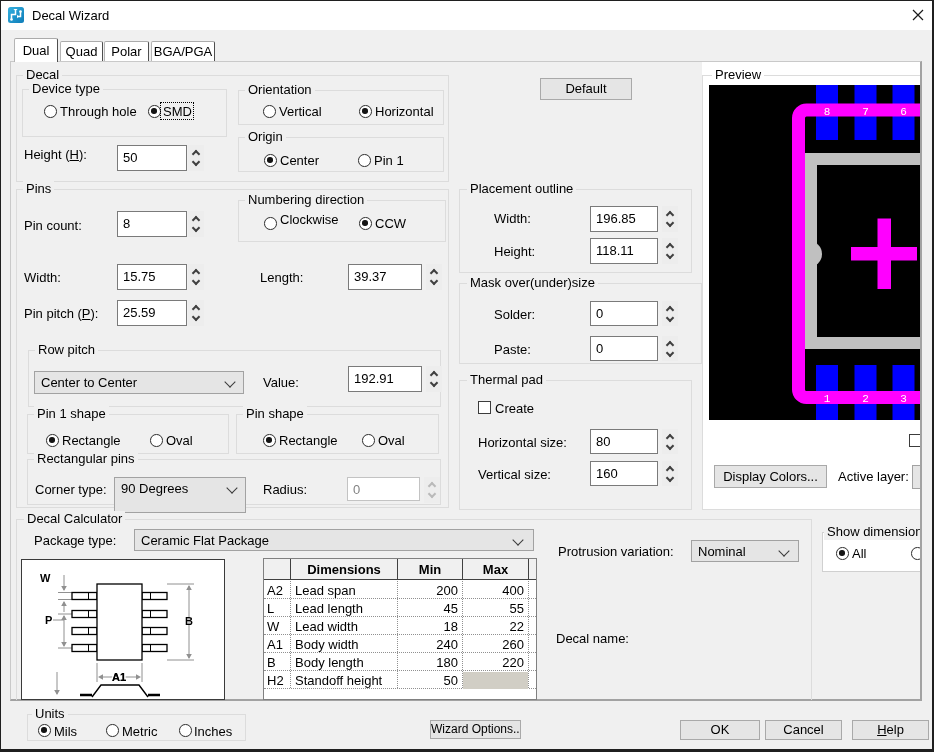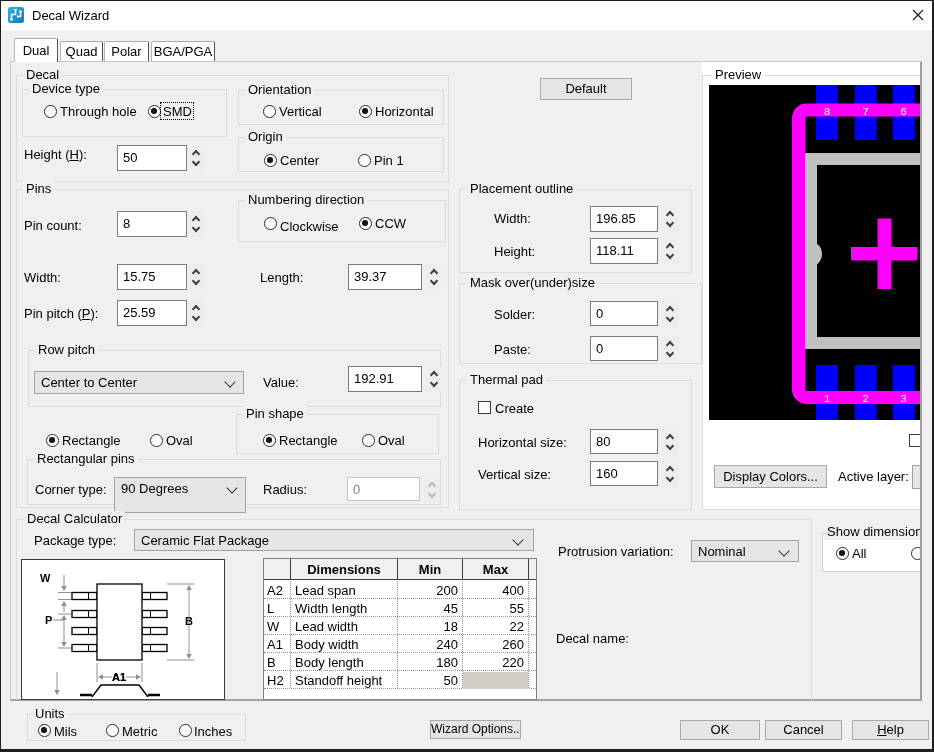--- a/index.html
+++ b/index.html
@@ -98,21 +98,21 @@
         <i class="chev dn"></i>
       </div>
 
 <div class="gb" style="left:5px;top:127px;width:433px;height:319px">
         <span class="gl" style="left:6px">Pins</span>
       </div>
 <div class="gb" style="left:227px;top:138px;width:208px;height:42px">
         <span class="gl" style="left:6px">Numbering direction</span>
       </div>
 <div class="radio" style="left:253px;top:155px"></div>
-      <div class="lab" style="left:269px;top:157px">Clockwise</div>
+      <div class="lab" style="left:269px;top:150px">Clockwise</div>
 <div class="radio sel" style="left:348px;top:155px"></div>
       <div class="lab" style="left:364px;top:154px">CCW</div>
 <div class="lab" style="left:13px;top:156px">Pin count:</div>
 <div class="inp" style="left:106px;top:149px;width:70px;height:26px">8</div>
 <div class="spin" style="left:177px;top:149px">
         <i class="chev up"></i>
         <i class="chev dn"></i>
       </div>
 <div class="lab" style="left:13px;top:208px">Width:</div>
 <div class="inp" style="left:106px;top:202px;width:70px;height:26px">15.75</div>
@@ -134,20 +134,23 @@
       </div>
 <div class="gb" style="left:17px;top:288px;width:413px;height:57px">
         <span class="gl" style="left:6px">Row pitch</span>
       </div>
 <div class="combo" style="left:23px;top:309px;width:210px;height:23px">Center to Center<i class="cch" style="right:9px;top:6px"></i></div>
 <div class="lab" style="left:252px;top:313px">Value:</div>
 <div class="inp" style="left:337px;top:304px;width:74px;height:26px">192.91</div>
 <div class="spin" style="left:415px;top:304px">
         <i class="chev up"></i>
         <i class="chev dn"></i>
+      </div>
+<div class="gb" style="left:16px;top:352px;width:202px;height:40px">
+        <span class="gl" style="left:6px">Pin 1 shape</span>
       </div>
 <div class="radio sel" style="left:35px;top:372px"></div>
       <div class="lab" style="left:51px;top:371px">Rectangle</div>
 <div class="radio" style="left:139px;top:372px"></div>
       <div class="lab" style="left:155px;top:371px">Oval</div>
 <div class="gb" style="left:225px;top:352px;width:203px;height:40px">
         <span class="gl" style="left:6px">Pin shape</span>
       </div>
 <div class="radio sel" style="left:252px;top:372px"></div>
       <div class="lab" style="left:268px;top:371px">Rectangle</div>
@@ -329,21 +332,21 @@
 <div class="abs" style="left:198px;top:22px;width:1px;height:107px;border-left:1px dotted #909090"></div>
 <div class="abs" style="left:264px;top:22px;width:1px;height:107px;border-left:1px dotted #909090"></div>
 <div class="tr" style="top:22px">
           <span class="c1">A2</span>
           <span class="c2">Lead span</span>
           <span class="c3">200</span>
           <span class="c4">400</span>
         </div>
 <div class="tr" style="top:40px">
           <span class="c1">L</span>
-          <span class="c2">Width length</span>
+          <span class="c2">Lead length</span>
           <span class="c3">45</span>
           <span class="c4">55</span>
         </div>
 <div class="tr" style="top:58px">
           <span class="c1">W</span>
           <span class="c2">Lead width</span>
           <span class="c3">18</span>
           <span class="c4">22</span>
         </div>
 <div class="tr" style="top:76px">

